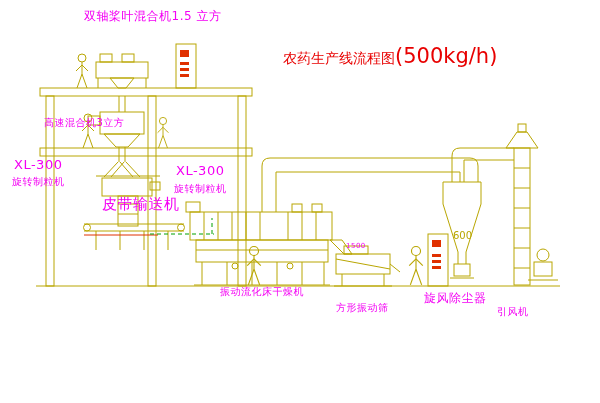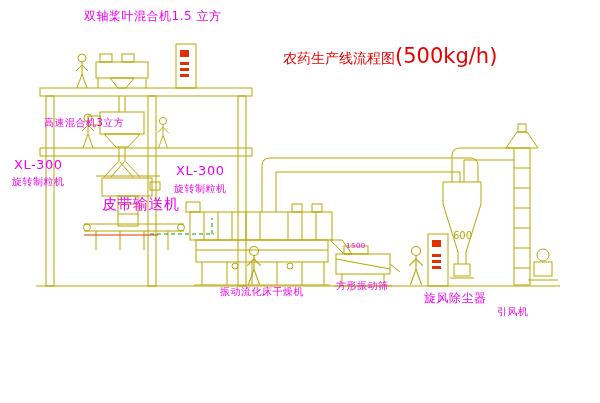--- a/index.html
+++ b/index.html
@@ -224,21 +224,21 @@
   <div class="lbl" style="left:14px; top:158px; font-size:13px;">XL-300</div>
   <div class="lbl" style="left:12px; top:176px; font-size:10px;">旋转制粒机</div>
 
   <div class="lbl" style="left:176px; top:164px; font-size:13px;">XL-300</div>
   <div class="lbl" style="left:174px; top:183px; font-size:10px;">旋转制粒机</div>
 
   <div class="lbl" style="left:102px; top:196px; font-size:15px;">皮带输送机</div>
 
   <div class="lbl" style="left:220px; top:286px; font-size:10px;">振动流化床干燥机</div>
 
-  <div class="lbl" style="left:336px; top:280px; font-size:10px;">方形振动筛</div>
+  <div class="lbl" style="left:336px; top:302px; font-size:10px;">方形振动筛</div>
 
   <div class="lbl" style="left:424px; top:292px; font-size:12px;">旋风除尘器</div>
 
   <div class="lbl" style="left:497px; top:306px; font-size:10px;text-align:right;">引风机</div>
 
   <div class="lbl" style="left:346px; top:243px; font-size:7px;text-align:right;">1500</div>
   <div class="lbl olive" style="left:453px; top:184px; font-size:10px;margin-top:46px;">600</div>
 
 </div>
 

